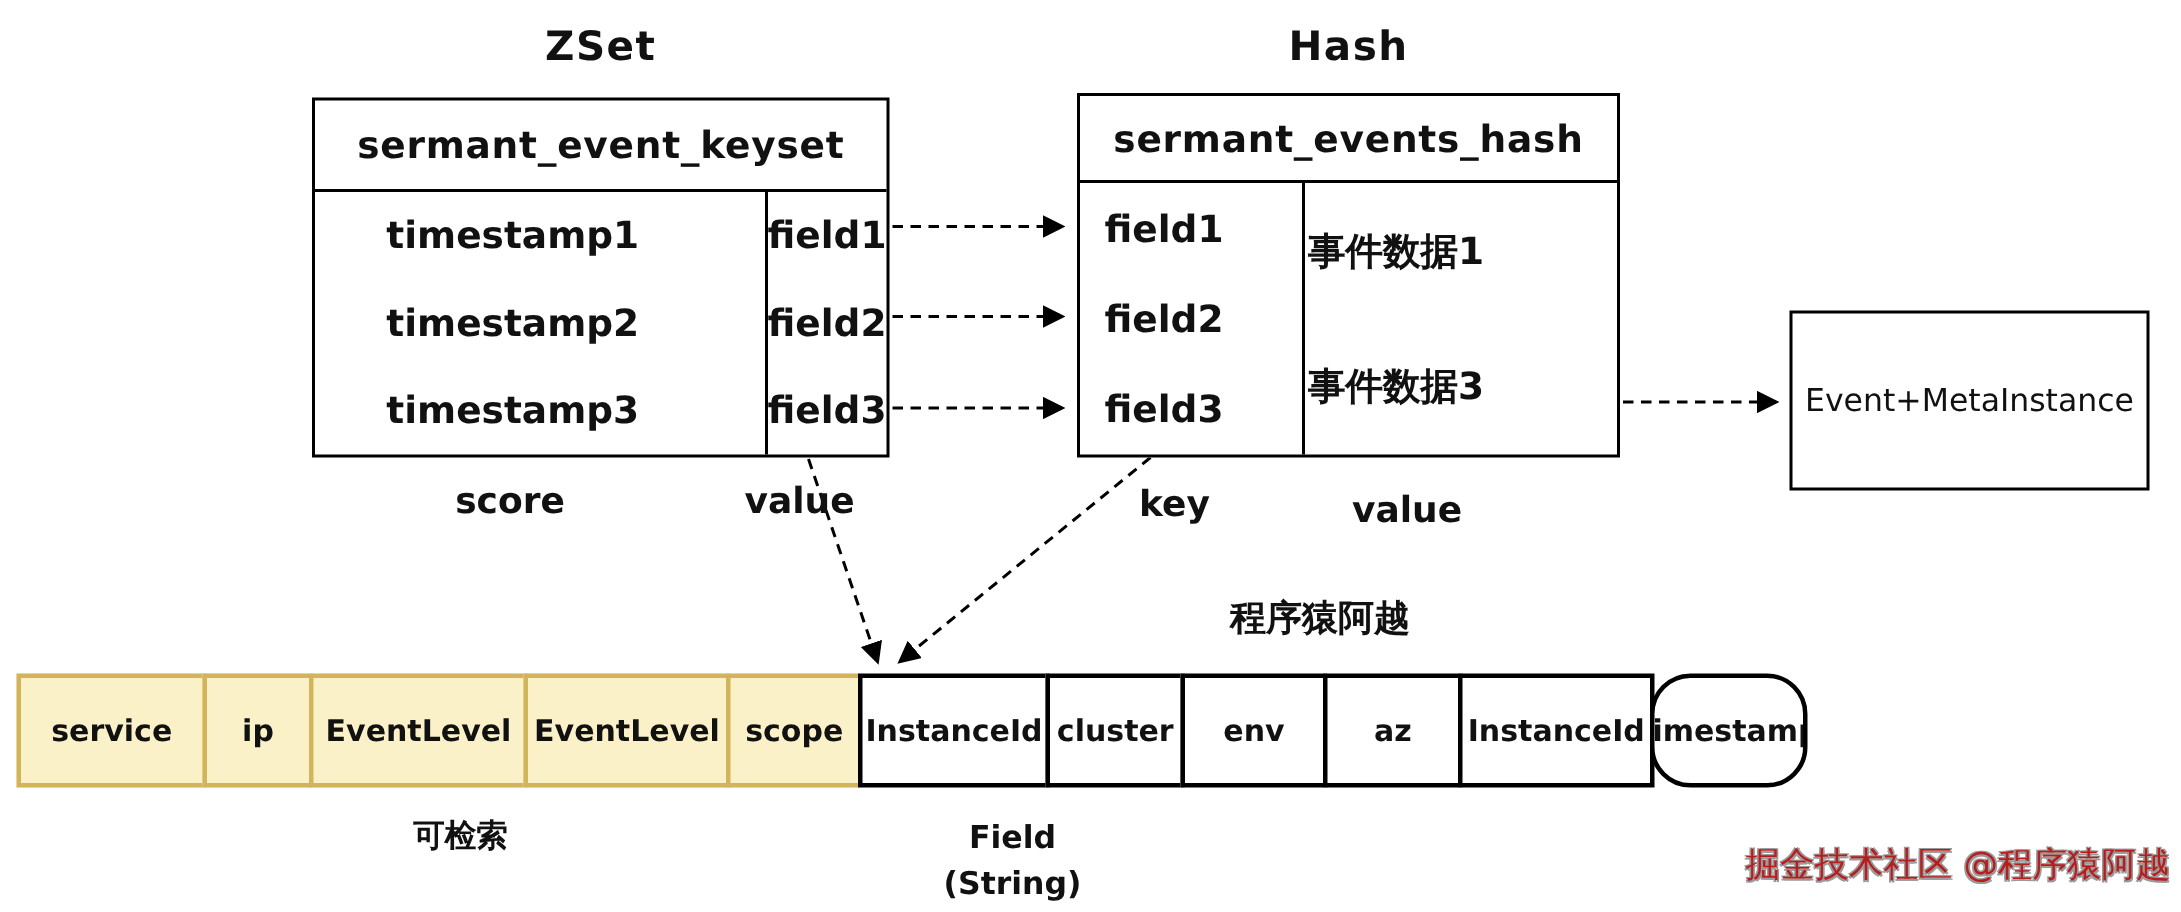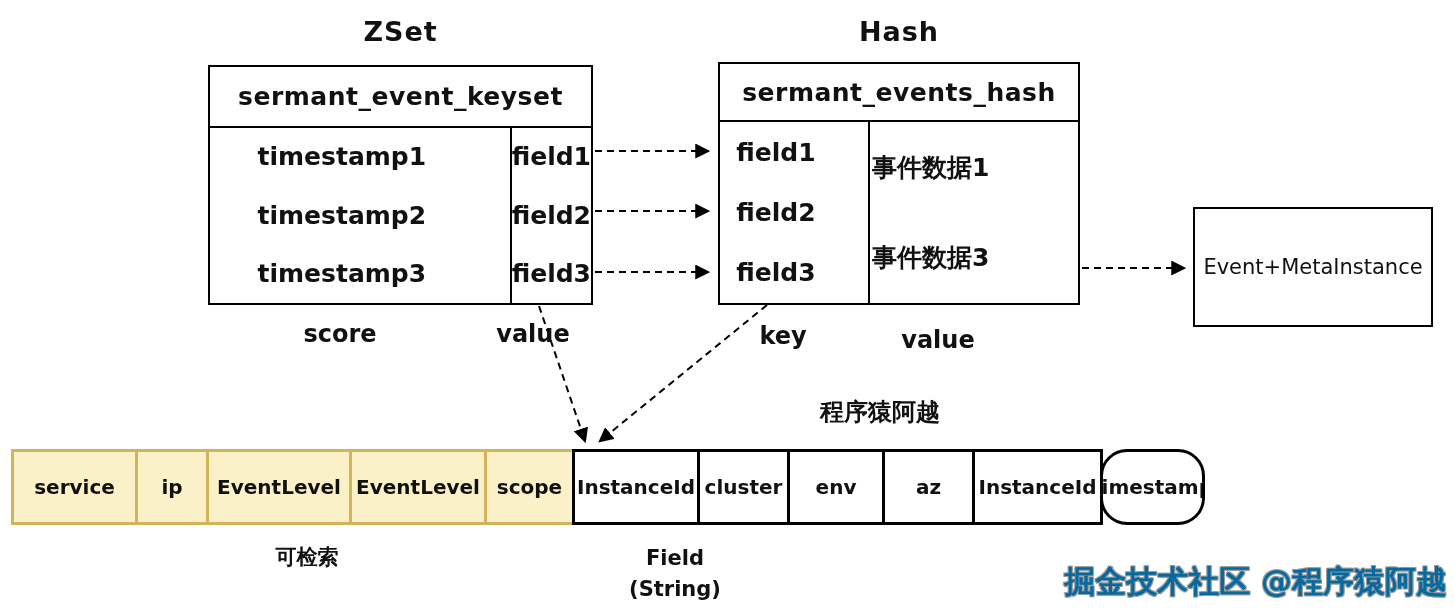--- a/index.html
+++ b/index.html
@@ -111,23 +111,23 @@
     position: absolute;
     transform: translateX(-50%);
     font-size: 24px;
     font-weight: 600;
     white-space: nowrap;
   }
   .watermark {
     position: absolute;
     right: 7px;
     top: 561px;
-    font-size: 31px;
-    font-weight: 700;
-    color: #0369a1;
+    font-size: 23px;
+    font-weight: 400;
+    color: #b91c1c;
     text-shadow: -1px -1px 0 #9a9a9a, 1px -1px 0 #9a9a9a,
                  -1px 1px 0 #9a9a9a, 1px 1px 0 #9a9a9a;
     white-space: nowrap;
   }
 </style>
 </head>
 <body>
 
 <div class="canvas">
 

